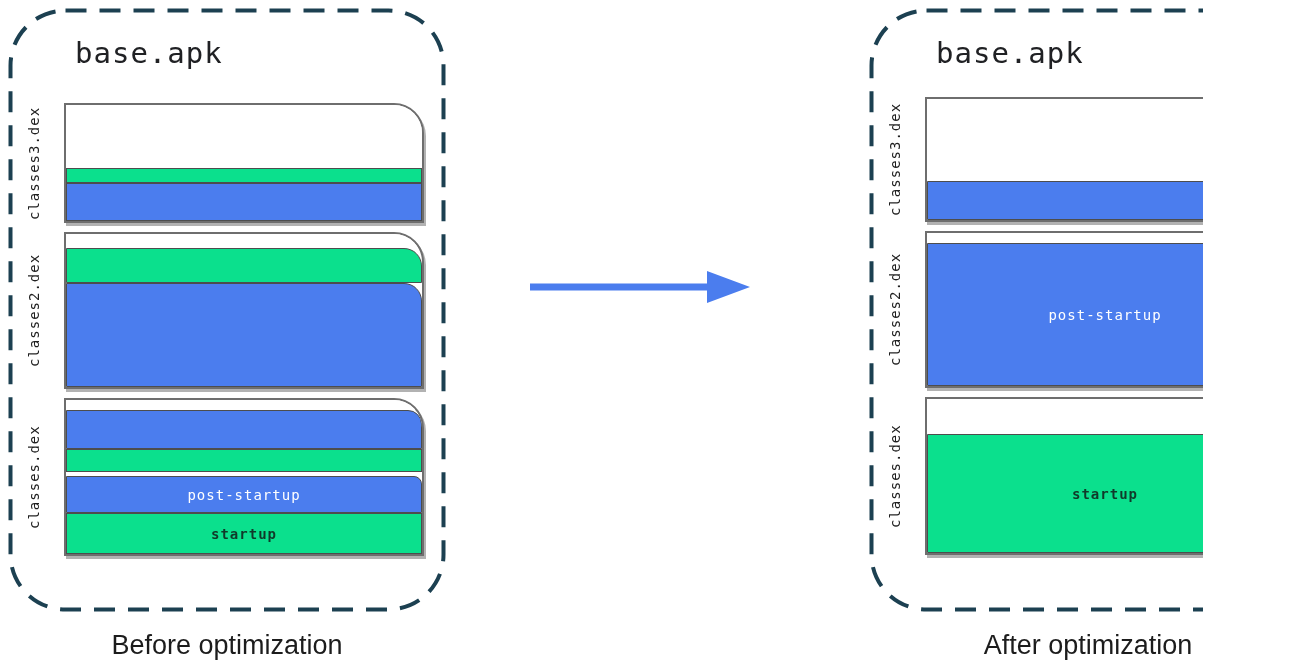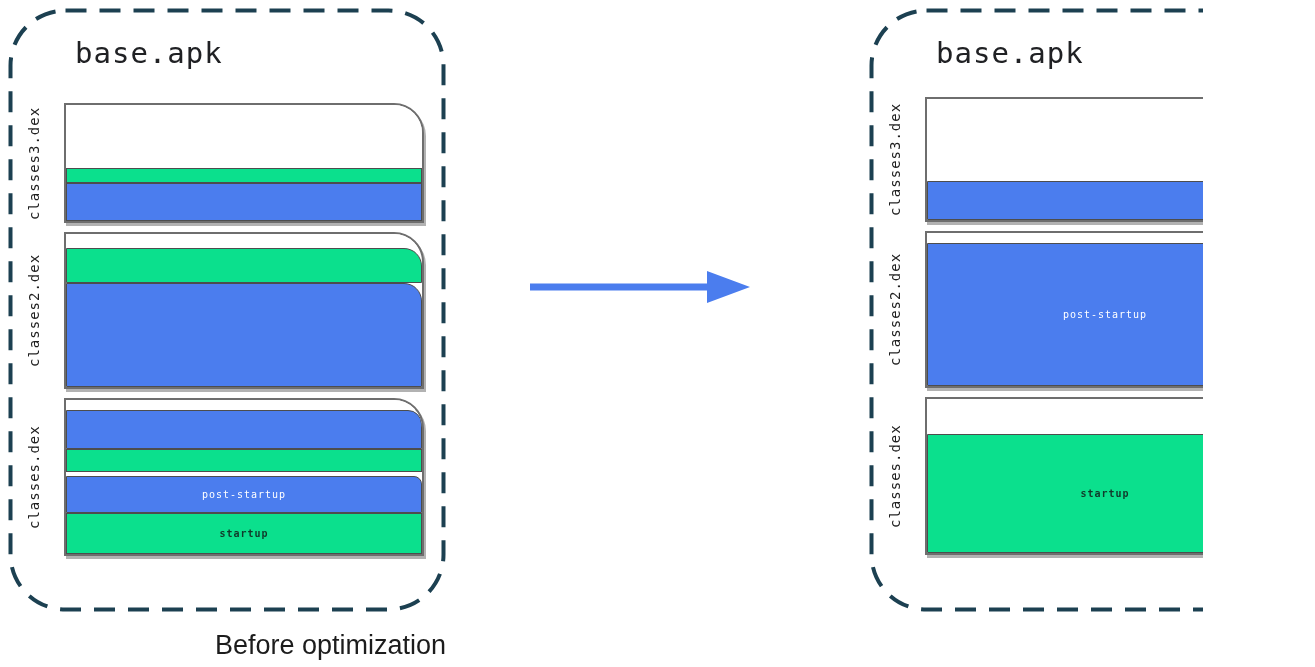--- a/index.html
+++ b/index.html
@@ -20,25 +20,25 @@
   .file-stack{position:absolute;left:0;top:0;width:100%;height:100%;}
   .file-row{position:absolute;left:0;width:100%;}
   .file-label{position:absolute;left:18px;top:0;height:100%;display:flex;align-items:center;
               justify-content:center;writing-mode:vertical-rl;transform:rotate(180deg);
               font-size:14px;color:#1f1f1f;letter-spacing:1px;}
   .file-box{position:absolute;left:56px;top:0;bottom:0;width:360px;box-sizing:border-box;
             background:#fff;border:2px solid var(--file-border);border-top-right-radius:30px;
             overflow:hidden;display:flex;flex-direction:column;
             box-shadow:2px 3px 0 rgba(0,0,0,0.30);}
   .seg{flex:0 0 auto;width:100%;box-sizing:border-box;display:flex;align-items:center;
-       justify-content:center;font-size:10px;letter-spacing:1px;}
+       justify-content:center;font-size:14px;letter-spacing:1px;}
   .seg-unused{background:#fff;}
   .seg-post-startup{background:var(--blue);border:1.5px solid var(--band-border);color:var(--post-text);}
   .seg-startup{background:var(--green);border:1.5px solid var(--band-border);color:var(--startup-text);font-weight:bold;}
-  .caption{position:absolute;top:630px;width:438px;text-align:right;font-size:27px;
+  .caption{position:absolute;top:630px;width:438px;text-align:center;font-size:27px;
            color:#1c1c1c;}
   .caption-before{left:8px;}
   .caption-after{left:869px;}
   .arrow-svg{position:absolute;left:500px;top:250px;}
 </style>
 </head>
 <body>
 
 <div class="canvas">
 
@@ -115,14 +115,15 @@
         </div>
       </div>
   </section>
 
   <svg class="arrow-svg" width="270" height="74" viewBox="0 0 270 74">
     <line x1="30" y1="37" x2="209" y2="37" stroke="#4B7DEE" stroke-width="7"></line>
     <polygon points="207,21 250,37 207,53" fill="#4B7DEE"></polygon>
   </svg>
 
   <div class="caption caption-before">Before optimization</div>
+  <div class="caption caption-after">After optimization</div>
 
 </div>
 
 </body></html>

